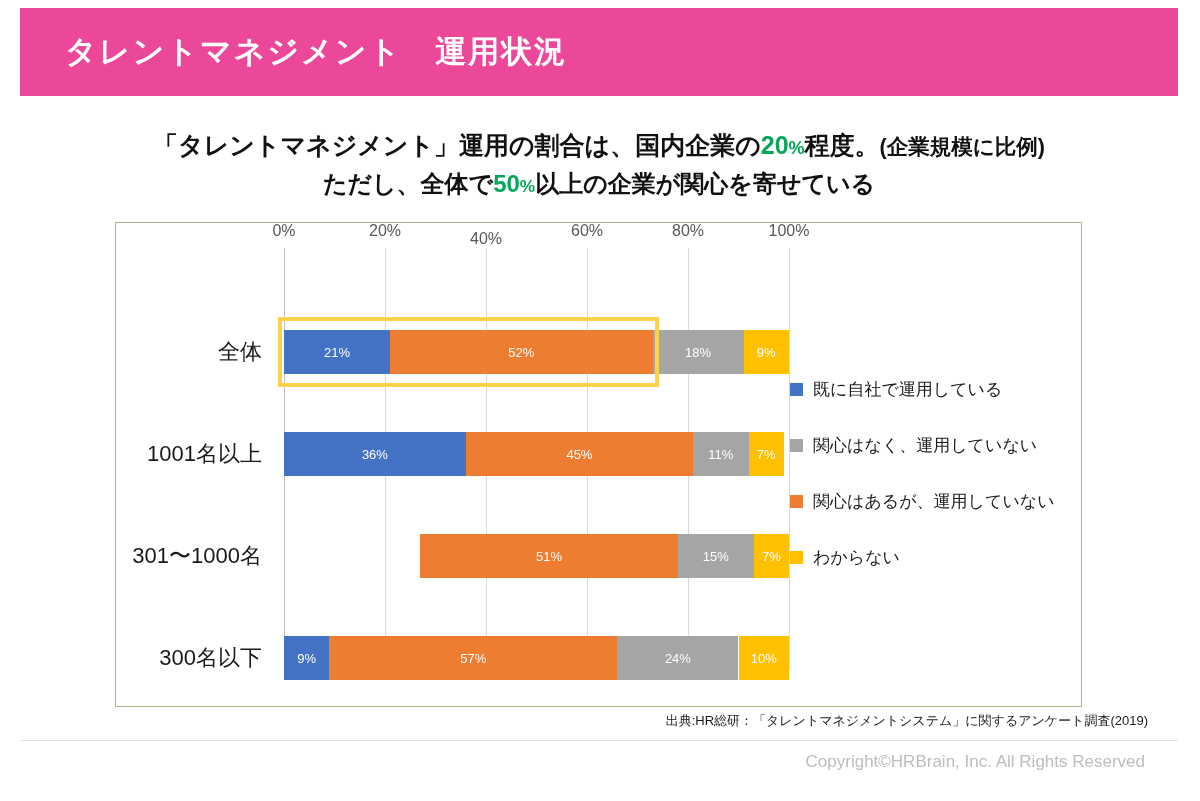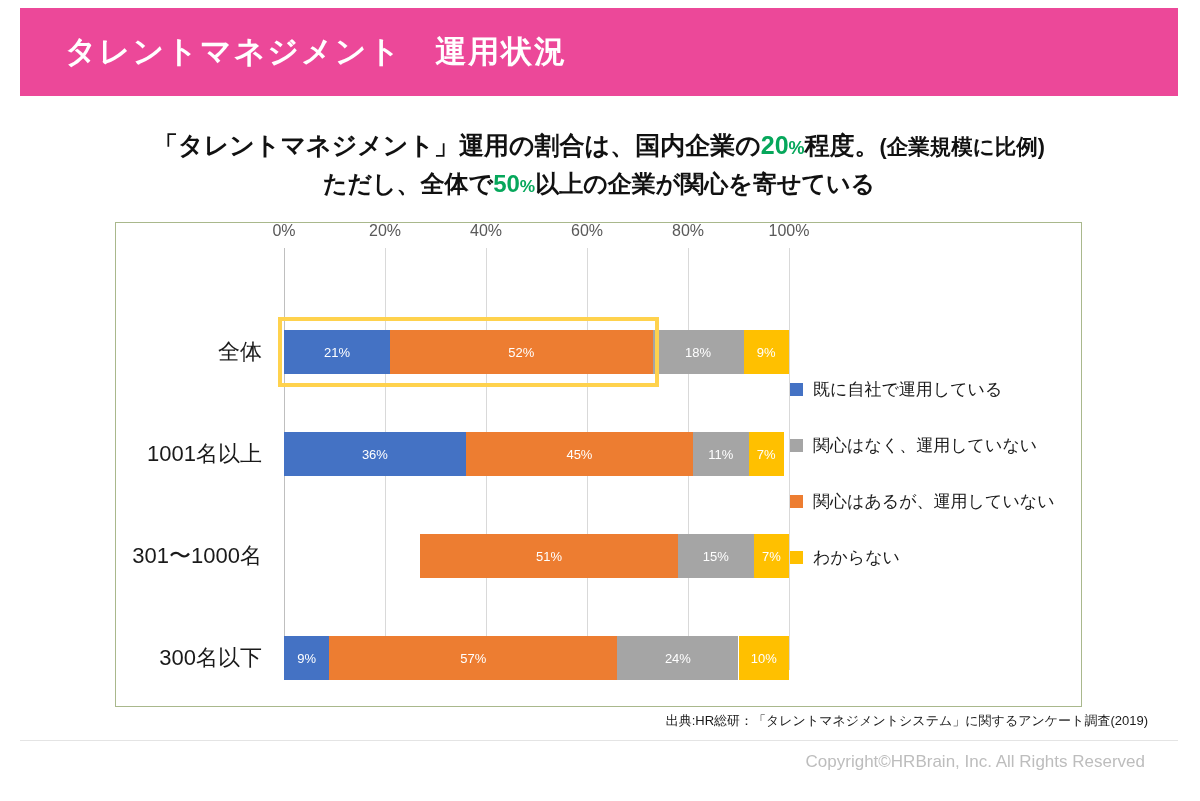--- a/index.html
+++ b/index.html
@@ -109,21 +109,21 @@
     <div class="sub-line l2"><span>ただし、全体で</span><span class="hl"><span>50</span><span class="pct">%</span></span><span>以上の企業が関心を寄せている</span></div>
   </div>
 
   <div class="chart-box">
     <div class="plot" id="plot">
         <div class="gridline axis0" style="left: 0px;"></div>
         <div class="tick-label" style="left: 0px;">0%</div>
         <div class="gridline" style="left: 101px;"></div>
         <div class="tick-label" style="left: 101px;">20%</div>
         <div class="gridline" style="left: 202px;"></div>
-        <div class="tick-label" style="left: 202px;">40%</div>
+        <div class="tick-label" style="left: 202px; margin-top: 8px;">40%</div>
         <div class="gridline" style="left: 303px;"></div>
         <div class="tick-label" style="left: 303px;">60%</div>
         <div class="gridline" style="left: 404px;"></div>
         <div class="tick-label" style="left: 404px;">80%</div>
         <div class="gridline" style="left: 505px;"></div>
         <div class="tick-label" style="left: 505px;">100%</div>
         <div class="row" style="top: 82px;">
           <div class="row-label">全体</div>
           <div class="bar seg-s0" style="left: 0px; width: 106.05px;">
             <span>21%</span>

